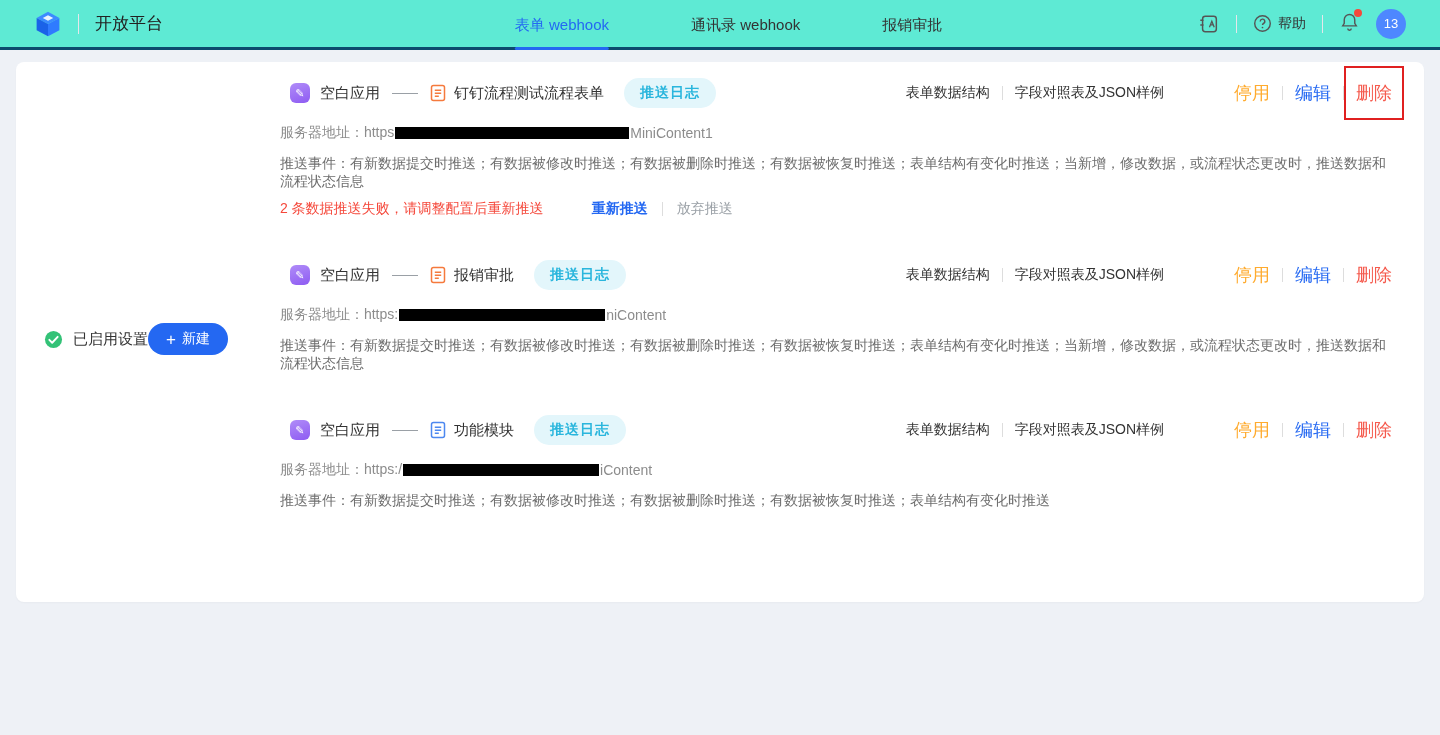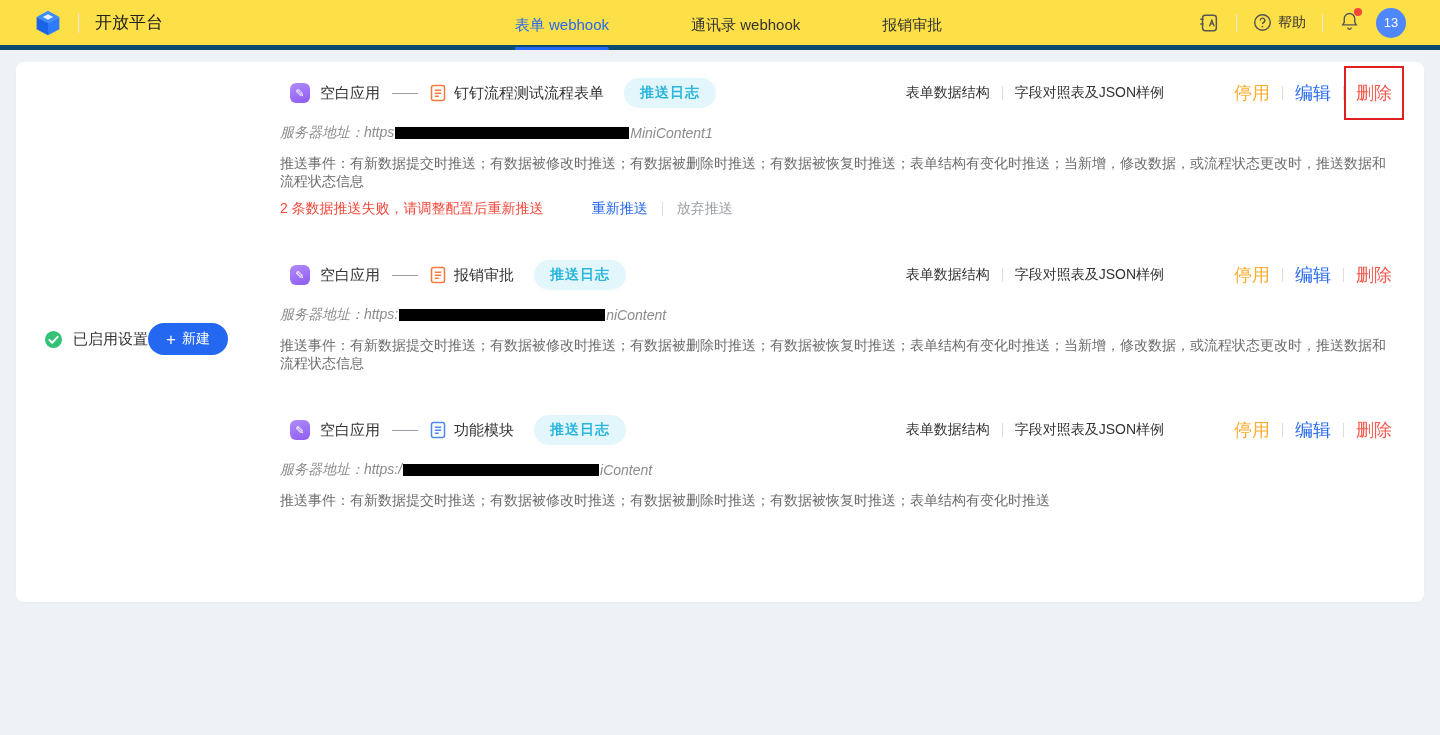--- a/index.html
+++ b/index.html
@@ -8,21 +8,21 @@
     font-family:"Liberation Sans","DejaVu Sans",sans-serif;
     background:#eef1f6; color:#333; overflow:hidden;
   }
   :root{
     --primary:#2468f2; --avatar:#4e87ff; --badge-bg:#e3f6fb; --badge-text:#2ab6dd;
     --success:#33c277; --warn:#ffab2e; --danger:#f55b4e; --error-text:#f5483b;
     --annotation:#e02020; --doc-orange:#f57a3d; --doc-blue:#4d88f0; --app-purple:#9d6ef5;
   }
   
   .navbar{
-    height:50px; background:#fde047; border-bottom:5px solid #0c4a6e;
+    height:50px; background:#5eead4; border-bottom:3px solid #0c4a6e;
     display:flex; align-items:center; padding:0 34px; position:relative;
   }
   .brand{ display:flex; align-items:center; gap:16px; }
   .brand .vdiv{ width:1px; height:20px; background:#e5e7eb; }
   .brand-title{ font-size:17px; color:#222; }
   .tabs{
     position:absolute; left:50%; top:0; transform:translateX(-48%);
     display:flex; gap:82px; height:50px;
   }
   .tab{
@@ -87,26 +87,26 @@
   .acts{ display:flex; align-items:center; margin-left:70px; }
   .act{ font-size:18px; cursor:pointer; text-decoration:none; white-space:nowrap; }
   .act.disable{ color:var(--warn); }
   .act.edit{ color:var(--primary); }
   .act.delete{ color:var(--danger); }
   .delete-wrap{ position:relative; display:inline-flex; }
   .annotation-box{
     position:absolute; top:-15px; bottom:-15px; left:-12px; right:-12px;
     border:2px solid var(--annotation); pointer-events:none;
   }
-  .srv-line{ margin-top:16px; font-size:14px; color:#8c8c8c; display:flex; align-items:center;font-style:italic; }
+  .srv-line{ margin-top:16px; font-size:14px; color:#8c8c8c; display:flex; align-items:center; }
   .redact{ display:inline-block; height:12px; background:#000; margin:0 1px; }
   .events{ margin-top:13px; font-size:14px; color:#6d6d6d; }
   .err-line{ margin-top:9px; display:flex; align-items:center; font-size:14px; }
   .err-msg{ color:var(--error-text); }
-  .retry{ color:var(--primary); font-weight:400; margin-left:48px; cursor:pointer; }
+  .retry{ color:var(--primary); font-weight:700; margin-left:48px; cursor:pointer; }
   .err-line .vdiv{ width:1px; height:14px; background:#ddd; margin:0 14px; }
   .abandon{ color:#9aa0a6; cursor:pointer; }
   .card-foot{ border-top:1px solid #f0f1f3; height:24px; margin:0 0; }
 </style>
 </head>
 <body>
 
 <div class="navbar">
   <div class="brand">
     <span style="display:flex;cursor:pointer;">

